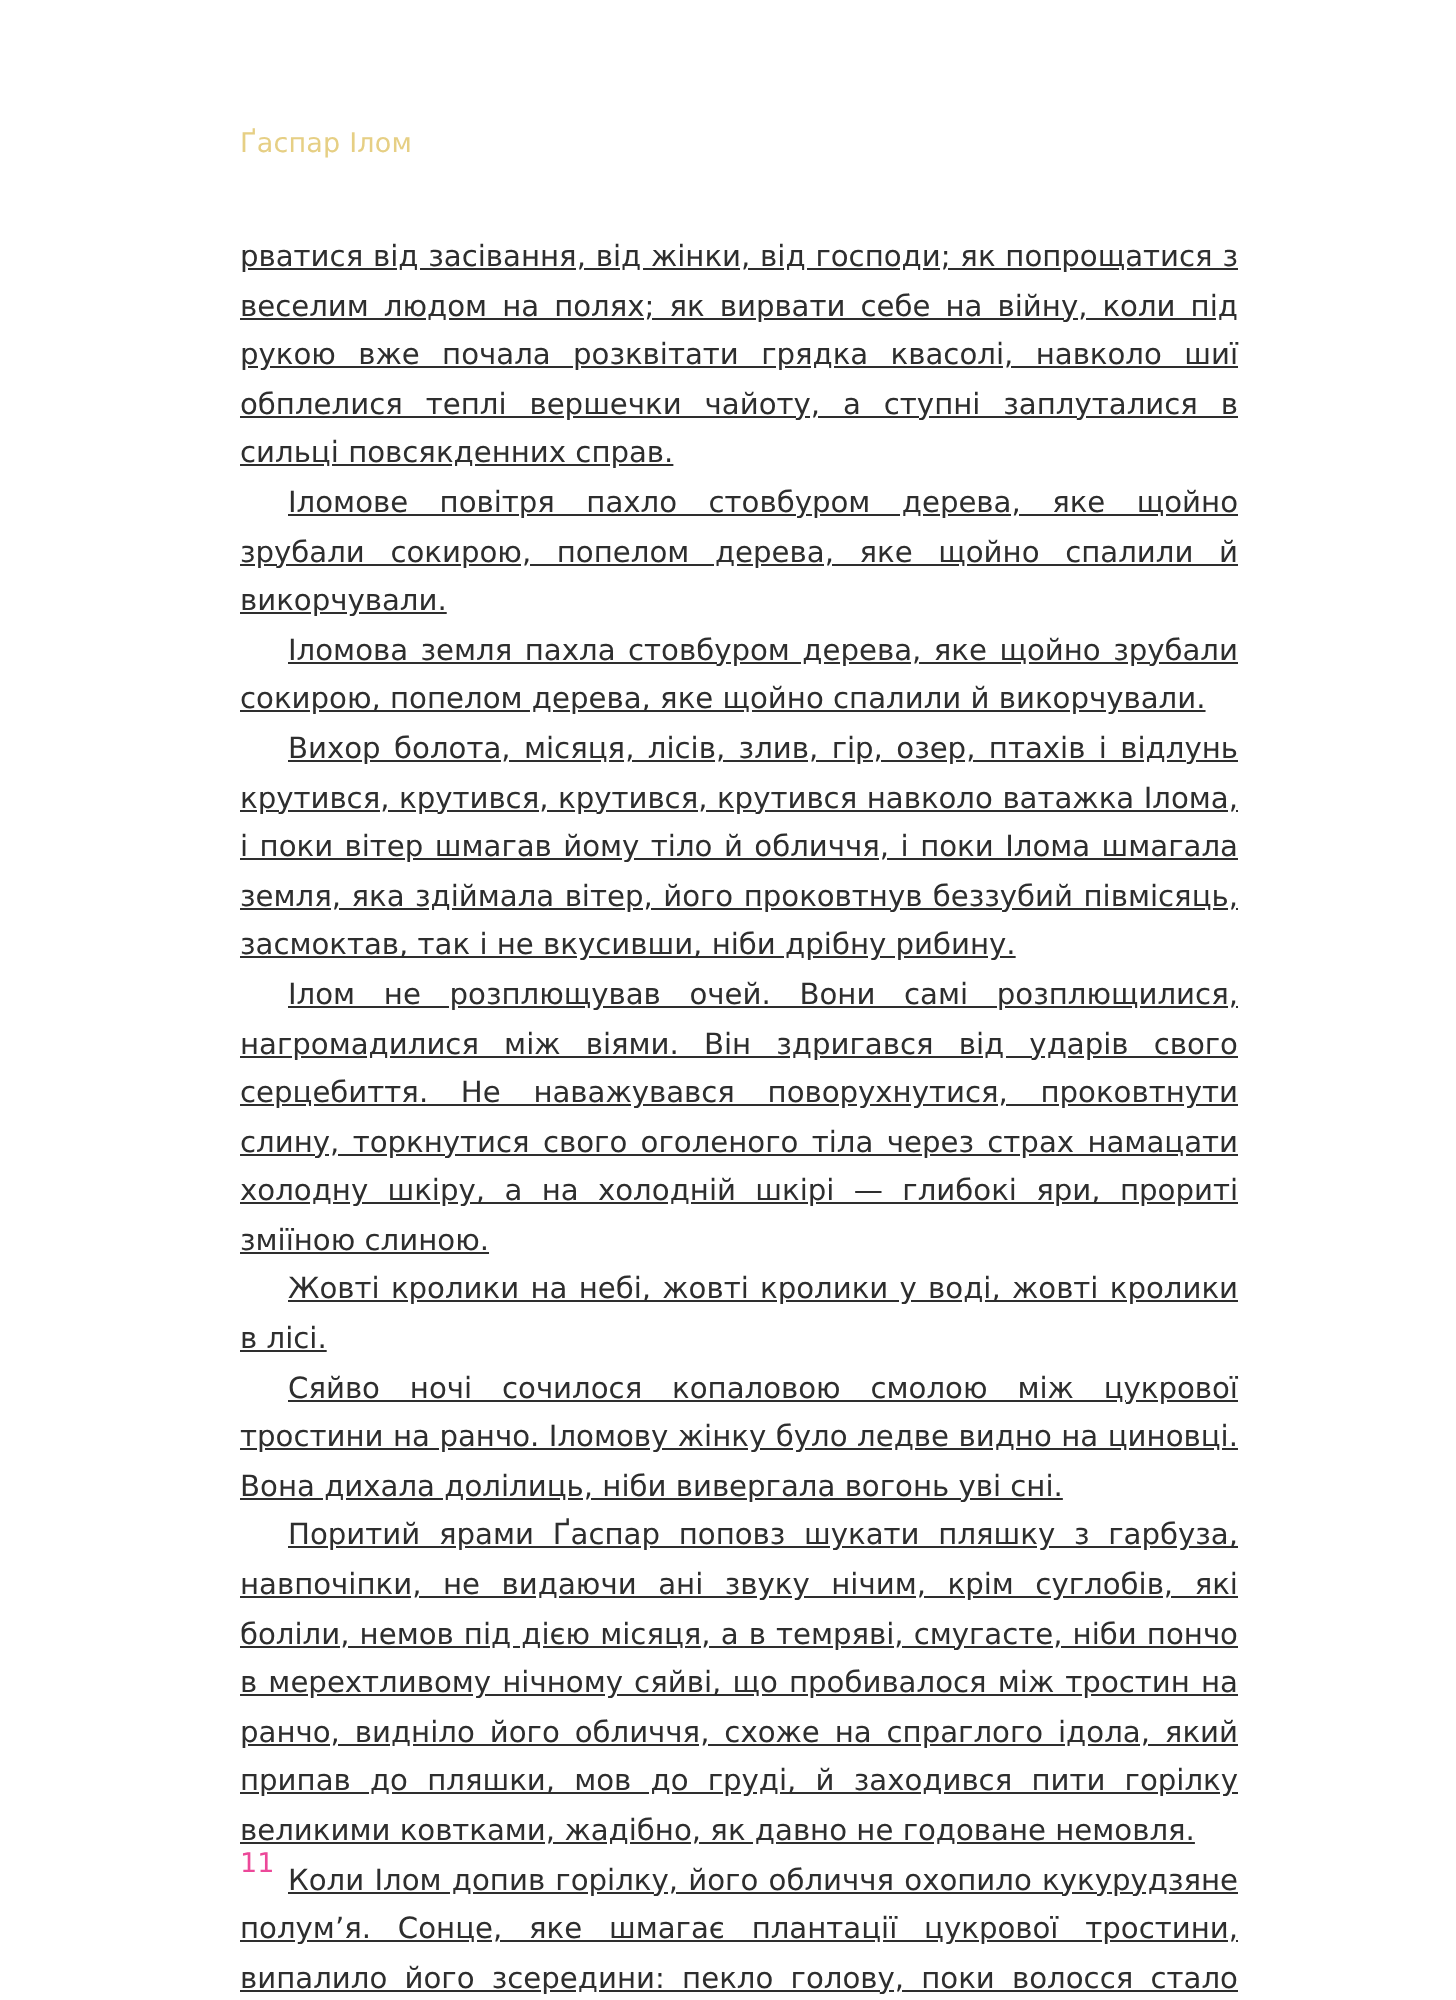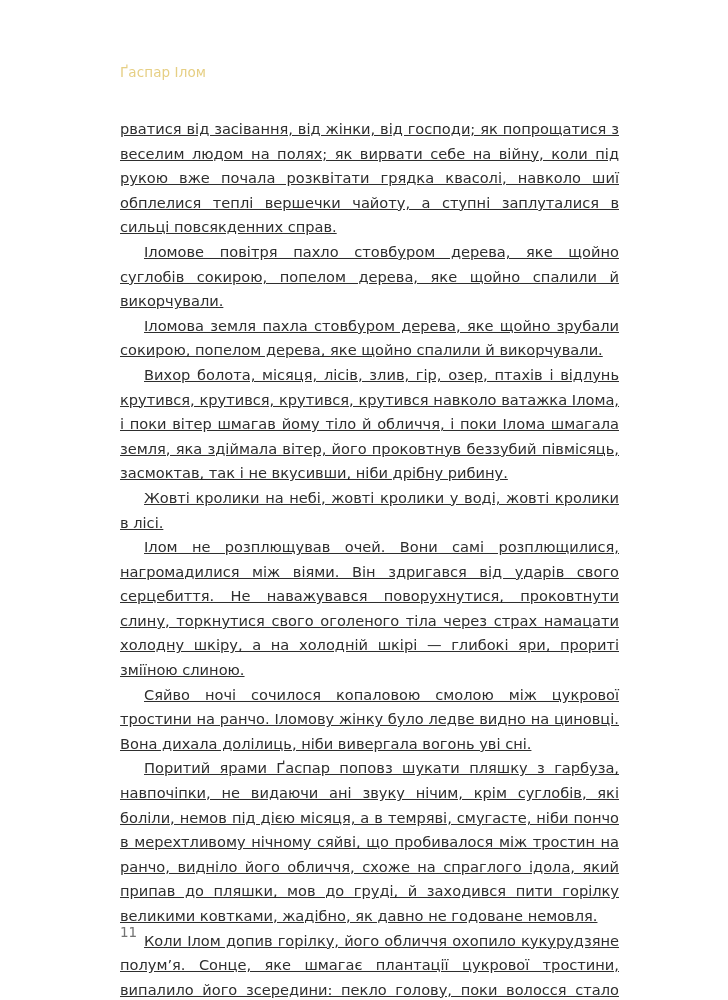--- a/index.html
+++ b/index.html
@@ -47,35 +47,35 @@
     }
     .body-text p.indent {
       text-indent: 24px;
     }
     .page-number {
       position: absolute;
       left: 120px;
       top: 924px;
       font-family: "DejaVu Sans", sans-serif;
       font-size: 13.5px;
-      color: #737373;
+      color: #ec4899;
     }
   </style>
 </head>
 <body>
 
 <div class="page">
   <div class="running-head">Ґаспар Ілом</div>
 
   <div class="body-text">
     <p>рватися від засівання, від жінки, від господи; як попрощатися з веселим людом на полях; як вирвати себе на війну, коли під рукою вже почала розквітати грядка квасолі, навколо шиї обплелися теплі вершечки чайоту, а ступні заплуталися в сильці повсякденних справ.</p>
-    <p class="indent">Іломове повітря пахло стовбуром дерева, яке щойно суглобів сокирою, попелом дерева, яке щойно спалили й викорчували.</p>
+    <p class="indent">Іломове повітря пахло стовбуром дерева, яке щойно зрубали сокирою, попелом дерева, яке щойно спалили й викорчували.</p>
     <p class="indent">Іломова земля пахла стовбуром дерева, яке щойно зрубали сокирою, попелом дерева, яке щойно спалили й викорчували.</p>
     <p class="indent">Вихор болота, місяця, лісів, злив, гір, озер, птахів і відлунь крутився, крутився, крутився, крутився навколо ватажка Ілома, і поки вітер шмагав йому тіло й обличчя, і поки Ілома шмагала земля, яка здіймала вітер, його проковтнув беззубий півмісяць, засмоктав, так і не вкусивши, ніби дрібну рибину.</p>
+    <p class="indent">Ілом не розплющував очей. Вони самі розплющилися, нагромадилися між віями. Він здригався від ударів свого серцебиття. Не наважувався поворухнутися, проковтнути слину, торкнутися свого оголеного тіла через страх намацати холодну шкіру, а на холодній шкірі — глибокі яри, прориті зміїною слиною.</p>
     <p class="indent">Жовті кролики на небі, жовті кролики у воді, жовті кролики в лісі.</p>
-    <p class="indent">Ілом не розплющував очей. Вони самі розплющилися, нагромадилися між віями. Він здригався від ударів свого серцебиття. Не наважувався поворухнутися, проковтнути слину, торкнутися свого оголеного тіла через страх намацати холодну шкіру, а на холодній шкірі — глибокі яри, прориті зміїною слиною.</p>
     <p class="indent">Сяйво ночі сочилося копаловою смолою між цукрової тростини на ранчо. Іломову жінку було ледве видно на циновці. Вона дихала долілиць, ніби вивергала вогонь уві сні.</p>
     <p class="indent">Поритий ярами Ґаспар поповз шукати пляшку з гарбуза, навпочіпки, не видаючи ані звуку нічим, крім суглобів, які боліли, немов під дією місяця, а в темряві, смугасте, ніби пончо в мерехтливому нічному сяйві, що пробивалося між тростин на ранчо, видніло його обличчя, схоже на спраглого ідола, який припав до пляшки, мов до груді, й заходився пити горілку великими ковтками, жадібно, як давно не годоване немовля.</p>
     <p class="indent">Коли Ілом допив горілку, його обличчя охопило кукурудзяне полум’я. Сонце, яке шмагає плантації цукрової тростини, випалило його зсередини: пекло голову, поки волосся стало відчуватися не як волосся, а як шкіряний попіл; спалило в ротовій</p>
   </div>
 
   <div class="page-number">11</div>
 </div>
 
 </body></html>

